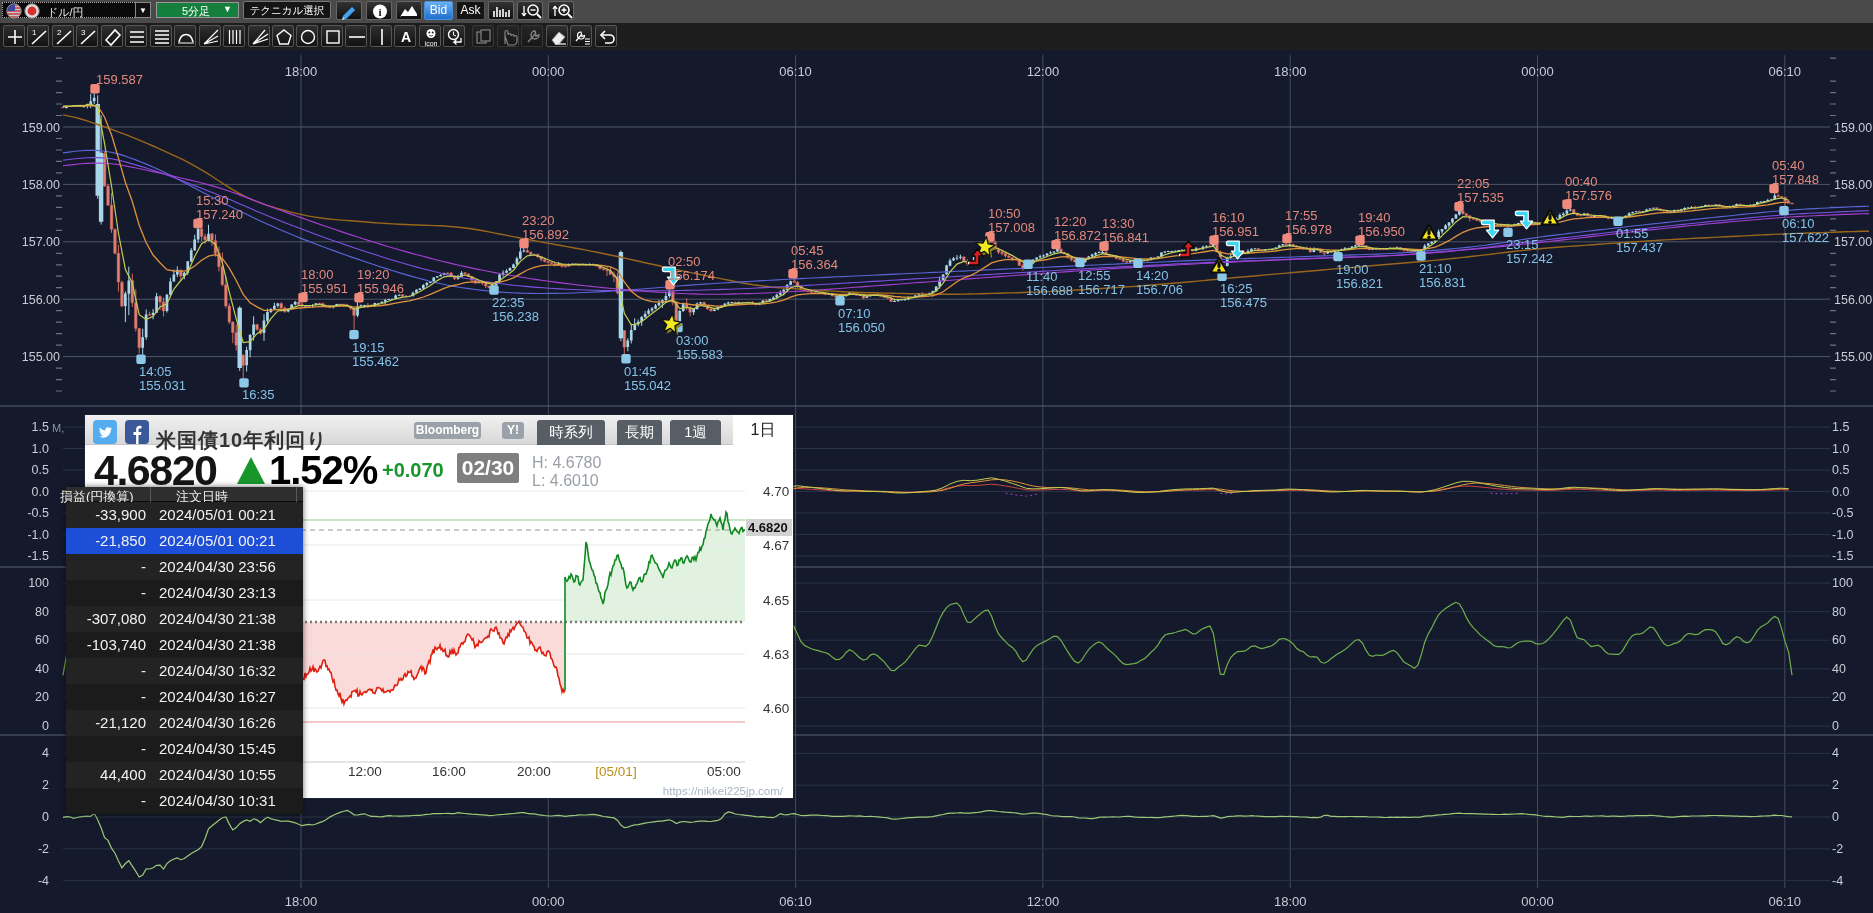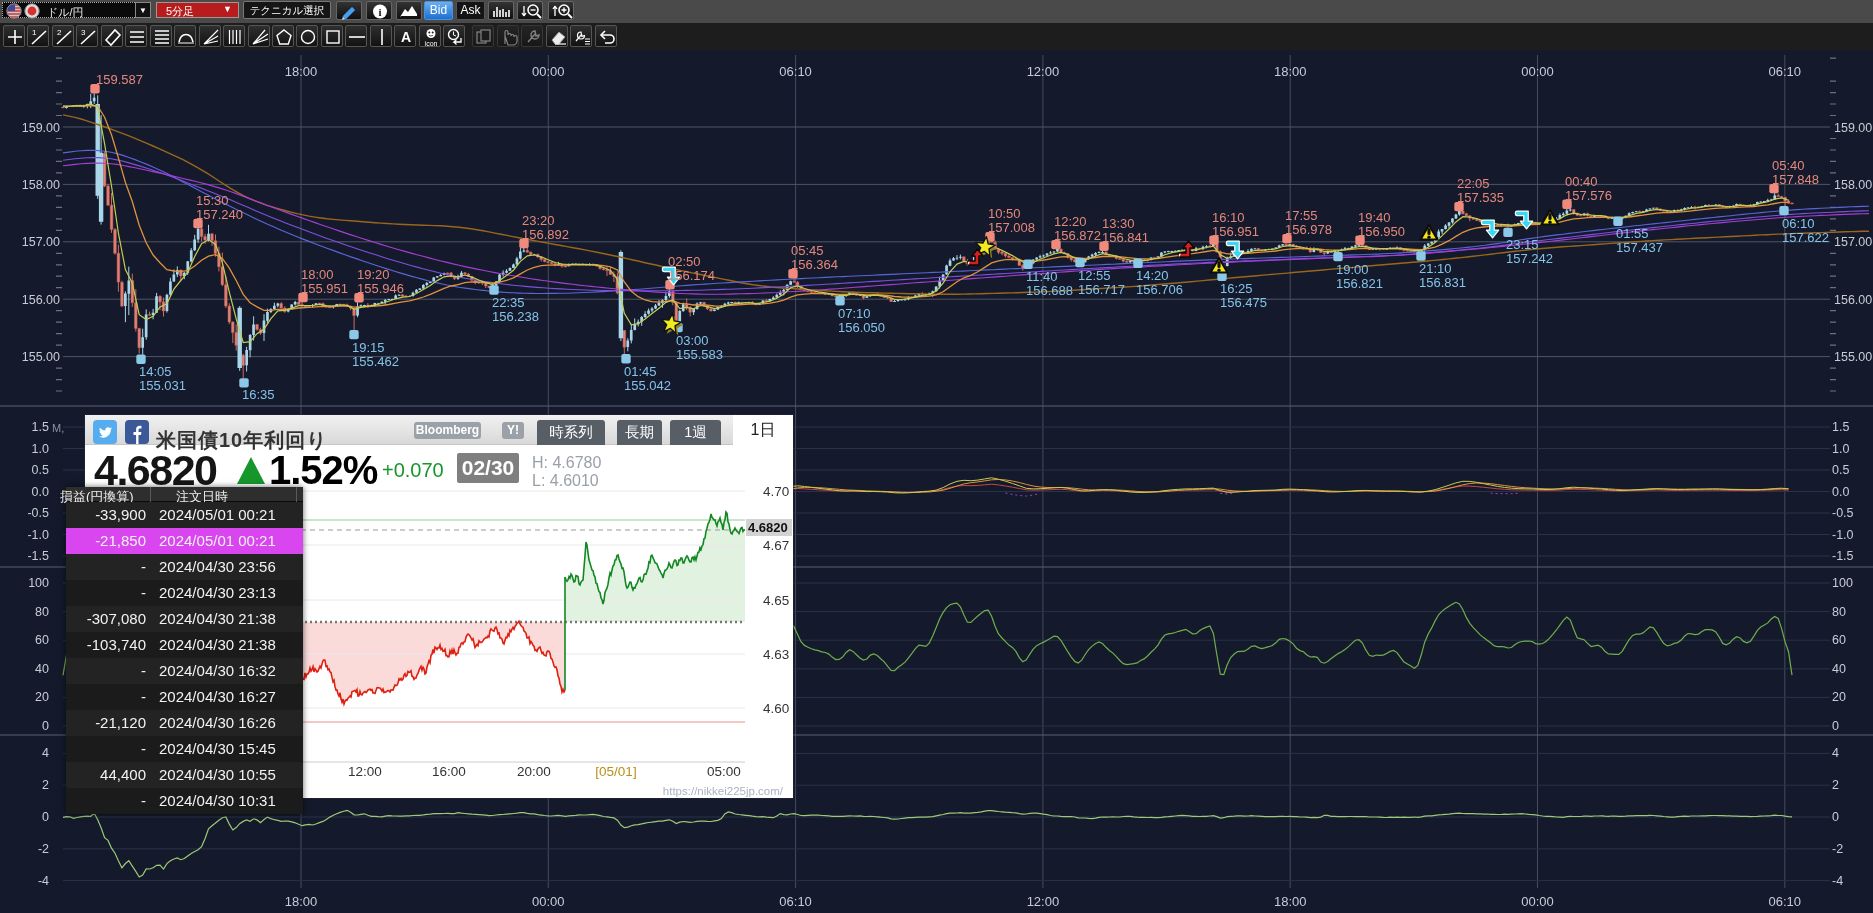--- a/index.html
+++ b/index.html
@@ -1,36 +1,36 @@
 <!DOCTYPE html>
 <html><head><meta charset="utf-8"><style>
 *{margin:0;padding:0;box-sizing:border-box}
 body{font-family:"Liberation Sans",sans-serif;background:#141a2b;width:1873px;height:913px;overflow:hidden}
 #root{position:relative;width:1873px;height:913px;background:#141a2b}
 #bar1{position:absolute;left:0;top:0;width:1873px;height:23px;background:#4a4a4a;z-index:10}
 #bar2{position:absolute;left:0;top:23px;width:1873px;height:27px;background:#1d1d1d;z-index:10}
 #sel1{position:absolute;left:2px;top:2px;width:141px;height:16px;background:#0a0a0a;border:1px dotted #aaa;color:#eee;font-size:11px}
 #dd1{position:absolute;left:135px;top:2px;width:16px;height:16px;background:#111;border:1px solid #888;color:#fff;font-size:8px;text-align:center;line-height:15px}
-#sel2{position:absolute;left:156px;top:2px;width:83px;height:16px;background:#b91c1c;border:1px solid #999;color:#fff;font-size:11px;padding:1px 0 0 9px}
+#sel2{position:absolute;left:156px;top:2px;width:83px;height:16px;background:#15803d;border:1px solid #999;color:#fff;font-size:11px;padding:1px 0 0 25px}
 #dd3{position:absolute;left:243px;top:1px;width:88px;height:18px;background:#151515;border:1px solid #777;border-radius:2px;color:#fff;font-size:10.5px;text-align:center;line-height:17px}
 .b1{position:absolute;top:1px;height:19px;width:26px;background:linear-gradient(#333,#101010);border:1px solid #666;border-radius:2px;color:#fff;font-size:12px;text-align:center;line-height:17px}
 #bid{width:29px;background:linear-gradient(#6ab0f2,#1f6fd0);border-color:#4a90d8}
 #ask{width:29px;background:#141414;border-color:#555}
 .b2{position:absolute;top:2px;width:22px;height:22px;background:linear-gradient(#2f2f2f,#121212);border:1px solid #555;border-radius:2px}
 #chartsvg{position:absolute;left:0;top:0;z-index:1}
 #popup{position:absolute;left:85px;top:415px;width:708px;height:383px;background:#fff;z-index:5;box-shadow:0 0 0 1px rgba(40,40,60,.5)}
 #phead{position:absolute;left:0;top:0;width:708px;height:30px;background:linear-gradient(#f1f1f1,#d8d8d8);border-bottom:1px solid #c6c6c6}
 .ptitle{position:absolute;left:71px;top:12px;font-size:20px;font-weight:bold;color:#333;letter-spacing:1px;z-index:2}
 .pbtn{position:absolute;top:7px;height:17px;background:#9aa1a8;border-radius:3px;color:#fff;font-size:12px;font-weight:bold;text-align:center;line-height:17px;z-index:2}
 .ptab{position:absolute;top:5px;height:25px;background:#575e66;border-radius:3px 3px 0 0;color:#fff;font-size:14.5px;text-align:center;line-height:25px;z-index:2}
 #ptabact{position:absolute;left:648px;top:0;width:60px;height:31px;background:#fff;color:#222;font-size:16px;text-align:center;line-height:30px;z-index:3}
 #bignum{position:absolute;left:9px;top:31px;font-size:43px;font-weight:bold;color:#151515;letter-spacing:-1.5px;z-index:2}
 #tri{position:absolute;left:152px;top:42px;width:0;height:0;border-left:14px solid transparent;border-right:14px solid transparent;border-bottom:27px solid #17962c;z-index:2}
 #pct{position:absolute;left:184px;top:33px;font-size:40px;font-weight:bold;color:#000000;letter-spacing:-1px;z-index:2}
-#chg{position:absolute;left:297px;top:44px;font-size:20px;font-weight:normal;color:#17962c;z-index:2}
+#chg{position:absolute;left:297px;top:44px;font-size:20px;font-weight:bold;color:#17962c;z-index:2}
 #dbox{position:absolute;left:372px;top:38px;width:62px;height:30px;background:#7f7f7f;color:#fff;font-size:21px;font-weight:bold;text-align:center;line-height:30px;border-radius:2px;z-index:2}
 #hl{position:absolute;left:447px;top:39px;font-size:16px;color:#9aa0a8;line-height:17.5px;z-index:2}
 #otbl{position:absolute;left:66px;top:487px;width:237px;height:327px;z-index:6;font-size:15px;color:#f2f2f2;box-shadow:0 0 6px rgba(0,0,0,.6)}
 #thead{position:relative;height:15px;background:#2e2e2e;font-size:13px;color:#eee;border-bottom:1px solid #0a0a0a}
 #th1{position:absolute;left:-6px;top:1px}
 #th2{position:absolute;left:110px;top:1px}
 #thead::after{content:"";position:absolute;left:84px;top:0;width:1px;height:15px;background:#5a5a5a}
 #thead::before{content:"";position:absolute;left:230px;top:0;width:1px;height:15px;background:#5a5a5a}
 .trow{position:relative;height:26px;line-height:26px}
 .c1{position:absolute;right:157px;text-align:right}
@@ -477,21 +477,21 @@
 </div>
 <div id="otbl">
 <div id="thead">
         <span id="th1">損益(円換算)</span>
         <span id="th2">注文日時</span>
       </div>
 <div class="trow" style="background:#232323">
         <span class="c1">-33,900</span>
         <span class="c2">2024/05/01 00:21</span>
       </div>
-      <div class="trow" style="background:#d946ef">
+      <div class="trow" style="background:#1d4ed8">
         <span class="c1">-21,850</span>
         <span class="c2">2024/05/01 00:21</span>
       </div>
       <div class="trow" style="background:#232323">
         <span class="c1">-</span>
         <span class="c2">2024/04/30 23:56</span>
       </div>
       <div class="trow" style="background:#1b1b1b">
         <span class="c1">-</span>
         <span class="c2">2024/04/30 23:13</span>

